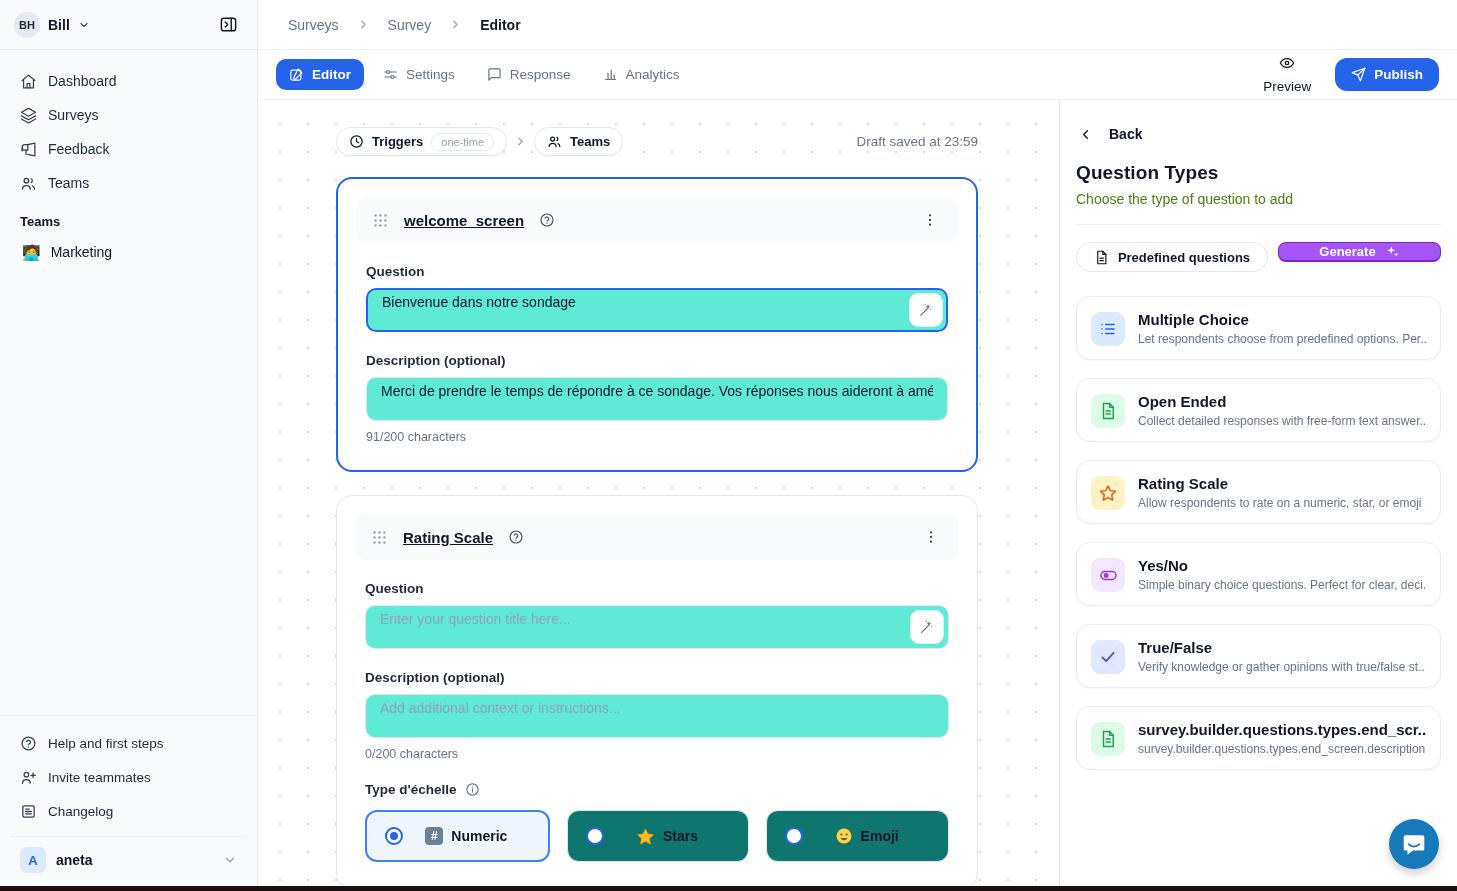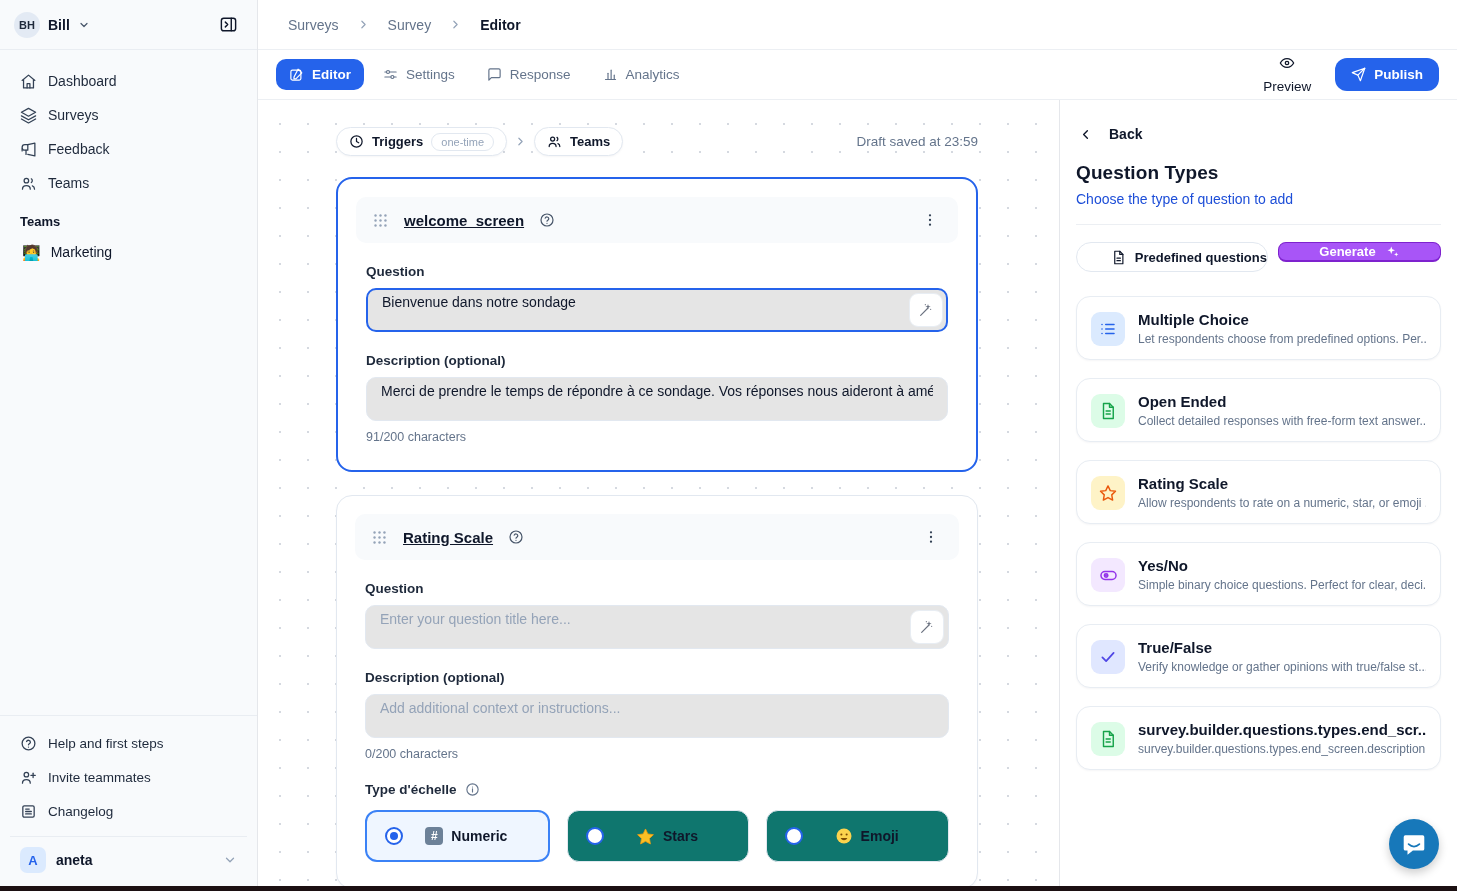--- a/index.html
+++ b/index.html
@@ -55,42 +55,42 @@
   .q-card.selected { border:2px solid #2563eb; }
   .q-card.normal { border:1px solid #e2e8f0; box-shadow:0 1px 2px rgba(16,24,40,.04); }
   .q-card-header { background:#f8fafc; border-radius:10px; height:46px; display:flex; align-items:center; gap:15px; padding:0 16px;text-decoration:underline; }
   .grip { color:#94a3b8; cursor:grab; display:flex; }
   .q-card-title { font-size:15px; font-weight:600; }
   .help-icon { color:#475569; display:flex; }
   .kebab { margin-left:auto; color:#334155; cursor:pointer; display:flex; padding:4px; }
   .q-body { padding:0 10px; }
   .field-label { font-size:13.5px; font-weight:600; color:#1e293b; margin:21px 0 9px; display:flex; align-items:center; gap:8px; }
   .input-wrap { position:relative; }
-  .text-input { width:100%; height:44px; border:1px solid #e2e8f0; border-radius:10px; padding:0 52px 16px 14px; font-size:14px; color:#0f172a; font-family:"Liberation Sans",sans-serif; background:#e5e5e5; outline:none; }
+  .text-input { width:100%; height:44px; border:1px solid #e2e8f0; border-radius:10px; padding:0 52px 16px 14px; font-size:14px; color:#0f172a; font-family:"Liberation Sans",sans-serif; background:#5eead4; outline:none; }
   .text-input::placeholder { color:#94a3b8; }
   .input-wrap.focused .text-input { border:2px solid #2563eb; }
   .wand-btn { position:absolute; right:5px; top:5px; width:34px; height:34px; border:1px solid #e8edf3; background:#fff; border-radius:9px; display:flex; align-items:center; justify-content:center; color:#6b7280; cursor:pointer; }
   .char-count { font-size:12.5px; color:#64748b; margin-top:9px; }
 
   .scale-row { display:flex; gap:17px; margin-top:13px; }
   .scale-card { flex:1; height:52px; border:1px solid #e2e8f0; border-radius:12px; background:#0f766e; display:flex; align-items:center; padding:0 18px; cursor:pointer; }
   .scale-card.selected { border:2px solid #3b82f6; background:#eff6ff; }
   .radio { width:18px; height:18px; border-radius:50%; border:2px solid #2563eb; background:#fff; flex:0 0 auto; display:flex; align-items:center; justify-content:center; }
   .radio.checked::after { content:""; width:8px; height:8px; border-radius:50%; background:#2563eb; display:block; }
   .scale-opt-center { display:flex; align-items:center; gap:8px; margin:0 auto; }
   .scale-opt-label { font-size:14px; font-weight:600; color:#0f172a; }
   .keycap { width:18px; height:18px; border-radius:4px; background:#6c8198; color:#fff; font-size:12px; font-weight:bold; display:flex; align-items:center; justify-content:center; }
 
   
   .panel { flex:1; background:#fff; border-left:1px solid #e5e7eb; padding:18px 16px 0; overflow:hidden; }
   .back-row { display:flex; align-items:center; gap:16px; font-size:14px; font-weight:600; color:#0f172a; padding:8px 2px 20px; cursor:pointer; }
   .panel-title { font-size:19px; font-weight:700; letter-spacing:.1px; }
-  .panel-subtitle { font-size:14px; color:#1d4ed8; margin-top:7px; padding-bottom:17px; border-bottom:1px solid #eceff3; }
+  .panel-subtitle { font-size:14px; color:#4d7c0f; margin-top:7px; padding-bottom:17px; border-bottom:1px solid #eceff3; }
   .panel-actions { display:flex; gap:10px; margin:17px 0 24px; }
-  .btn-predefined { flex:1.18; height:30px; border-radius:999px; border:1px solid #e2e8f0; background:#fff; display:flex; align-items:center; justify-content:flex-end; gap:9px; font-size:13px; font-weight:600; color:#0f172a; cursor:pointer; }
+  .btn-predefined { flex:1.18; height:30px; border-radius:999px; border:1px solid #e2e8f0; background:#fff; display:flex; align-items:center; justify-content:center; gap:9px; font-size:13px; font-weight:600; color:#0f172a; cursor:pointer; }
   .btn-generate { flex:1; height:20px; border-radius:8px; background:#a855f7; border:1px solid #7e22ce; border-bottom-width:2px; display:flex; align-items:center; justify-content:center; gap:9px; font-size:13px; font-weight:600; color:#fff; cursor:pointer; }
   .qt-card { border:1px solid #e8edf3; border-radius:14px; background:#fff; box-shadow:0 1px 2px rgba(16,24,40,.04); padding:13px 14px; display:flex; gap:13px; align-items:flex-end; margin-bottom:18px; cursor:pointer; }
   .qt-icon { width:34px; height:34px; border-radius:9px; display:flex; align-items:center; justify-content:center; flex:0 0 auto; margin-top:2px; }
   .qt-icon.blue   { background:#dbeafe; color:#2563eb; }
   .qt-icon.green  { background:#dcfce7; color:#16a34a; }
   .qt-icon.amber  { background:#fef3c7; color:#ea580c; }
   .qt-icon.purple { background:#f3e8ff; color:#9333ea; }
   .qt-icon.indigo { background:#e0e7ff; color:#4f46e5; }
   .qt-text { min-width:0; }
   .qt-title { font-size:15px; font-weight:700; white-space:nowrap; overflow:hidden; }

